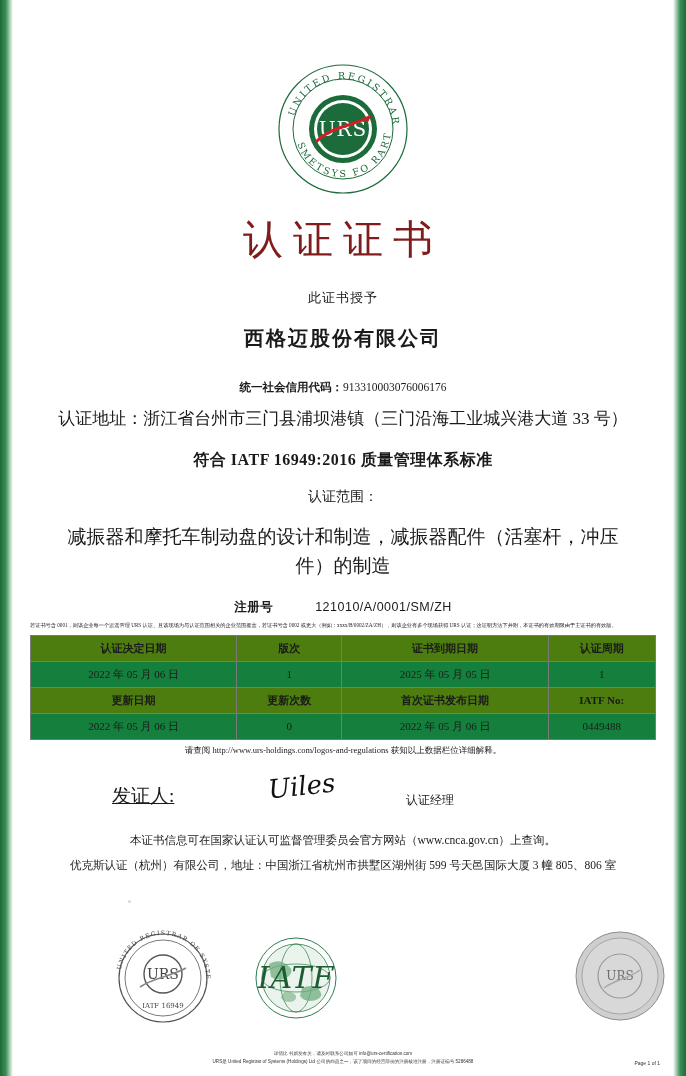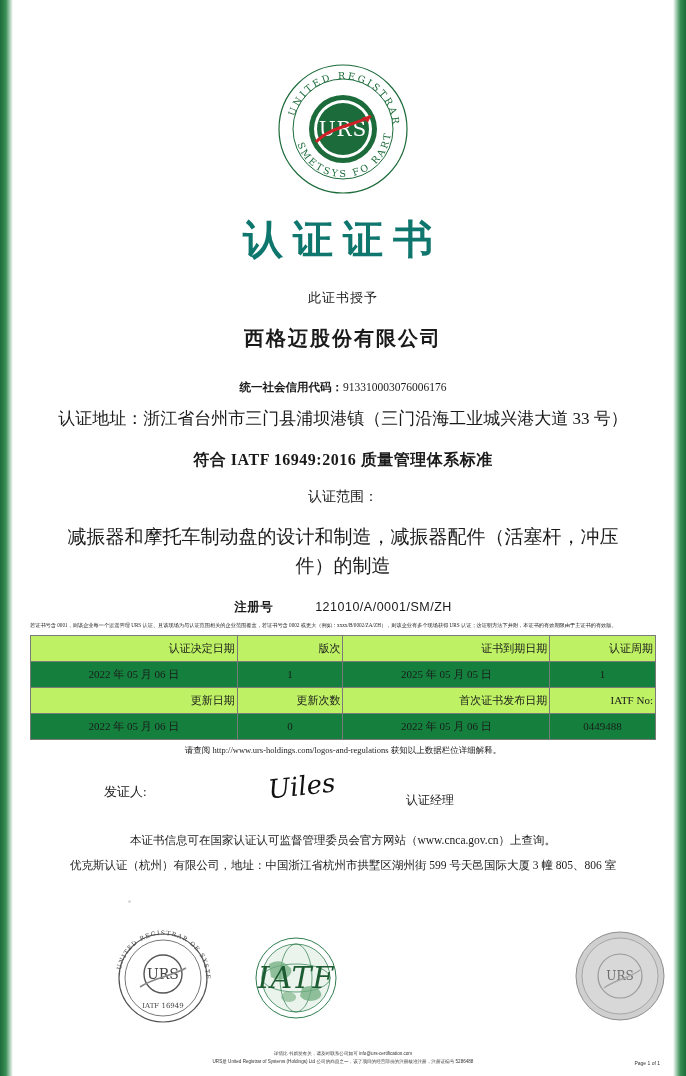--- a/index.html
+++ b/index.html
@@ -47,23 +47,23 @@
     position: relative;
   }
   .logo-svg { display: block; }
 
   
   .cert-title {
     text-align: center;
     font-size: 40px;
     letter-spacing: 10px;
     margin-top: 16px;
-    color: #0f766e;
+    color: #7f1d1d;
     font-family: "DejaVu Serif", serif;
-    font-weight: 700;
+    font-weight: 400;
   }
   .awarded-to {
     text-align: center;
     font-size: 13px;
     margin-top: 22px;
     letter-spacing: 1px;
   }
   .company {
     text-align: center;
     font-size: 20px;
@@ -133,38 +133,39 @@
     border-collapse: collapse;
     font-size: 11px;
   }
   table.cert-table td {
     border: 1px solid #7a7a7a;
     text-align: center;
     padding: 4px 2px;
     height: 17px;
   }
   table.cert-table tr.shaded td { background: #15803d; }
-  table.cert-table tr.header td { background: #bef264; font-weight: normal; text-align: right; }
+  table.cert-table tr.header td { background: #4d7c0f; font-weight: bold; }
   .tbl-note {
     text-align: center;
     font-size: 8.5px;
     margin-top: 5px;
   }
 
   
   .sig-block {
     position: relative;
     height: 54px;
     margin: 14px 0 0;
   }
   .sig-issuer {
     position: absolute;
-    left: 88px;
+    left: 96px;
     top: 12px;
-    font-size: 13px;
+    font-size: 19px;
+    text-decoration: underline;
   }
   .sig-mark {
     position: absolute;
     left: 252px;
     top: 0px;
     font-size: 26px;
     font-family: "DejaVu Serif", serif;
     font-style: italic;
     color: #111;
     transform: rotate(-6deg);

